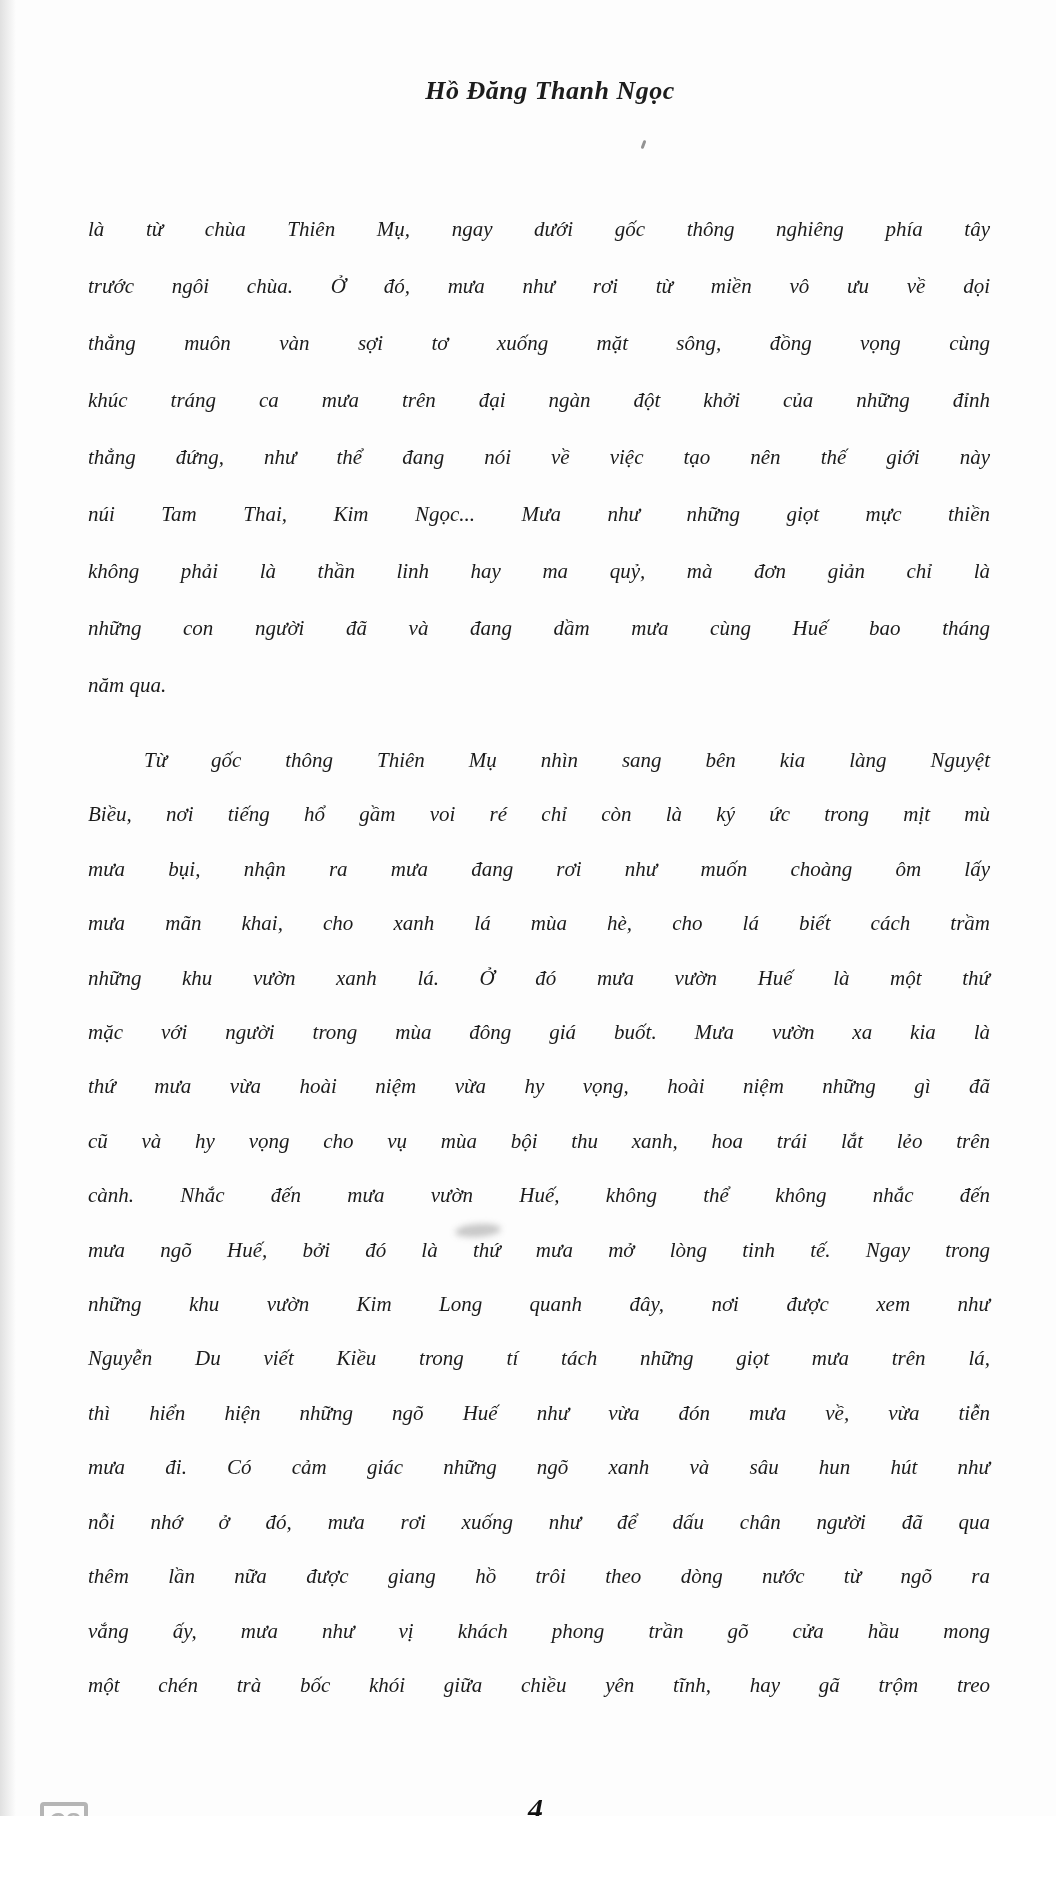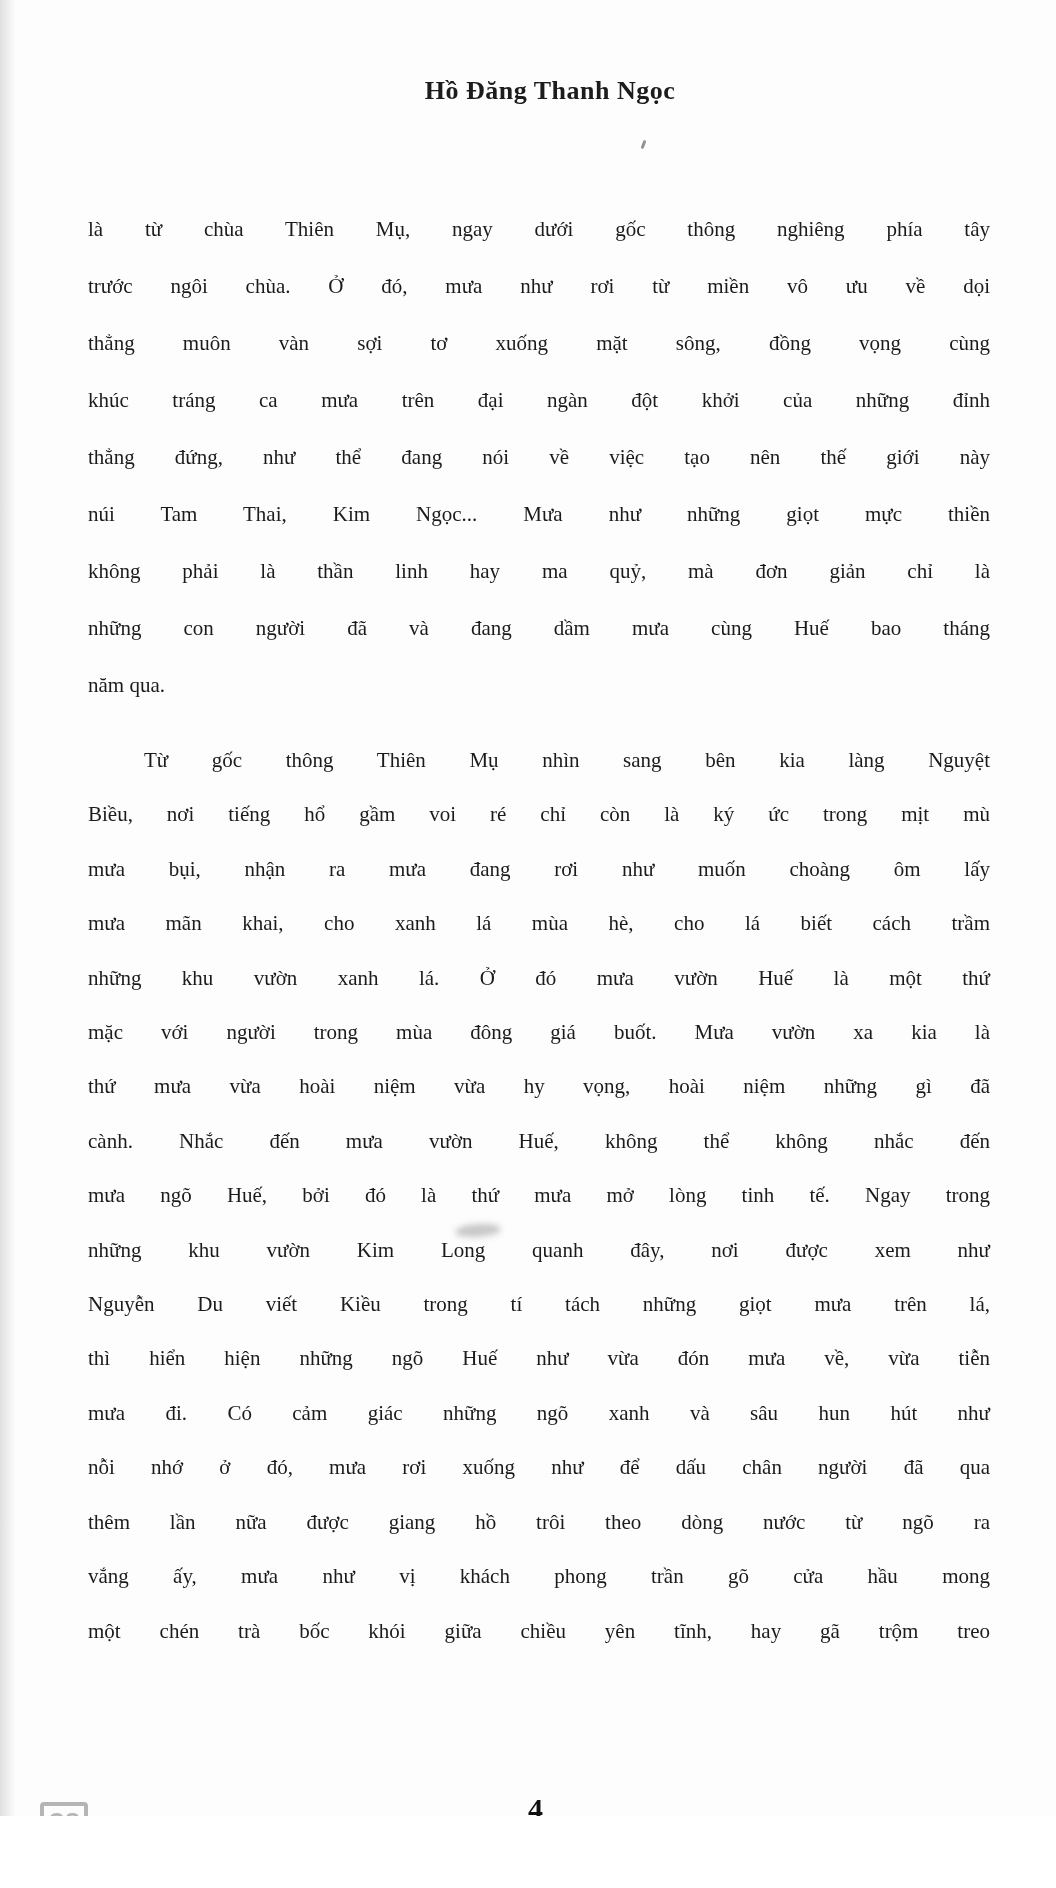--- a/index.html
+++ b/index.html
@@ -1,19 +1,20 @@
 <!DOCTYPE html>
 <html><head>
 <meta charset="utf-8">
 <style>
   html,body { margin:0; padding:0; background:#ffffff; }
   .page {
     position:relative; width:1056px; height:1816px;
     background:#fdfdfd; overflow:hidden;
     font-family:"Liberation Serif", serif;
+    font-style:italic;
   }
   .edge-shadow {
     position:absolute; left:0; top:0; width:16px; height:100%;
     background:linear-gradient(90deg, rgba(110,110,110,0.20), rgba(255,255,255,0));
   }
   .author {
     position:absolute; top:76px; left:0; width:100%;
     text-align:center; transform:translateX(22px);
     font-weight:bold; font-size:26px; color:#1c1c1c; letter-spacing:0.5px;
   }
@@ -88,20 +89,21 @@
       <div class="line no-stretch">năm qua.</div>
     </div>
     <div class="para para2">
       <div class="line indent">Từ gốc thông Thiên Mụ nhìn sang bên kia làng Nguyệt</div>
       <div class="line">Biều, nơi tiếng hổ gầm voi ré chỉ còn là ký ức trong mịt mù</div>
       <div class="line">mưa bụi, nhận ra mưa đang rơi như muốn choàng ôm lấy</div>
       <div class="line">mưa mãn khai, cho xanh lá mùa hè, cho lá biết cách trầm</div>
       <div class="line">những khu vườn xanh lá. Ở đó mưa vườn Huế là một thứ</div>
       <div class="line">mặc với người trong mùa đông giá buốt. Mưa vườn xa kia là</div>
       <div class="line">thứ mưa vừa hoài niệm vừa hy vọng, hoài niệm những gì đã</div>
+      <div class="line">cũ và hy vọng cho vụ mùa bội thu xanh, hoa trái lắt lẻo trên</div>
       <div class="line">cành. Nhắc đến mưa vườn Huế, không thể không nhắc đến</div>
       <div class="line">mưa ngõ Huế, bởi đó là thứ mưa mở lòng tinh tế. Ngay trong</div>
       <div class="line">những khu vườn Kim Long quanh đây, nơi được xem như</div>
       <div class="line">Nguyễn Du viết Kiều trong tí tách những giọt mưa trên lá,</div>
       <div class="line">thì hiển hiện những ngõ Huế như vừa đón mưa về, vừa tiễn</div>
       <div class="line">mưa đi. Có cảm giác những ngõ xanh và sâu hun hút như</div>
       <div class="line">nỗi nhớ ở đó, mưa rơi xuống như để dấu chân người đã qua</div>
       <div class="line">thêm lần nữa được giang hồ trôi theo dòng nước từ ngõ ra</div>
       <div class="line">vắng ấy, mưa như vị khách phong trần gõ cửa hầu mong</div>
       <div class="line">một chén trà bốc khói giữa chiều yên tĩnh, hay gã trộm treo</div>

